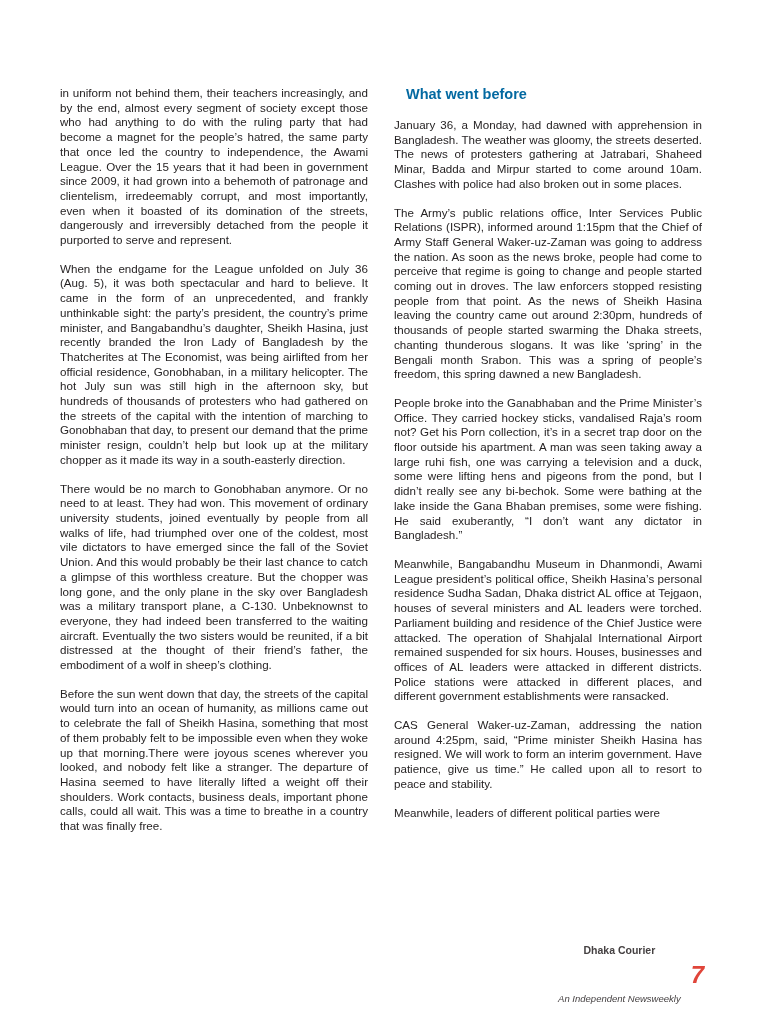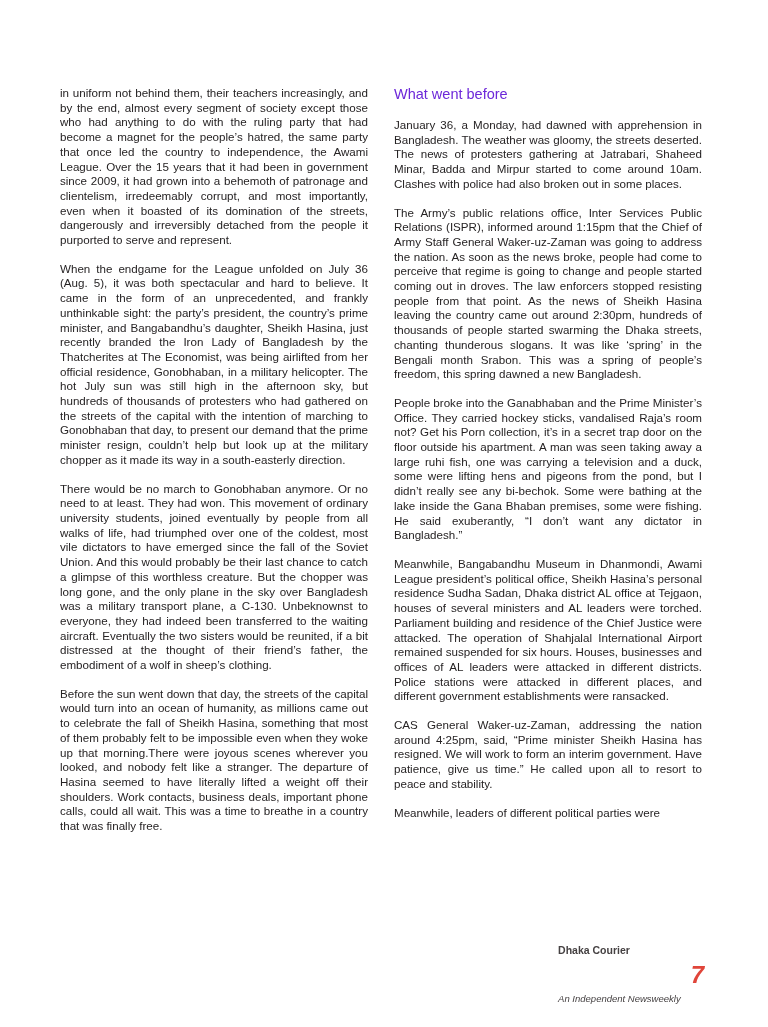--- a/index.html
+++ b/index.html
@@ -32,35 +32,35 @@
     min-width: 0;
   }
   .col p {
     margin: 0 0 14px 0;
     font-size: 11.6px;
     line-height: 14.7px;
     text-align: justify;
     color: #262324;
   }
   .section-heading {
-    margin: 0 0 16px 0;
+    margin: 0 0 16px 12px;
     font-size: 14.5px;
-    font-weight: normal;
-    color: #6d28d9;
+    font-weight: bold;
+    color: #0369a1;
   }
   .footer {
     position: absolute;
     right: 64px;
     bottom: 22px;
     display: flex;
     align-items: center;
     gap: 10px;
   }
   .footer-text {
-    text-align: left;
+    text-align: center;
     line-height: 1.25;
   }
   .footer-pub {
     font-size: 10.5px;
     font-weight: bold;
     color: #454142;
   }
   .footer-tagline {
     font-size: 9.5px;
     font-style: italic;

